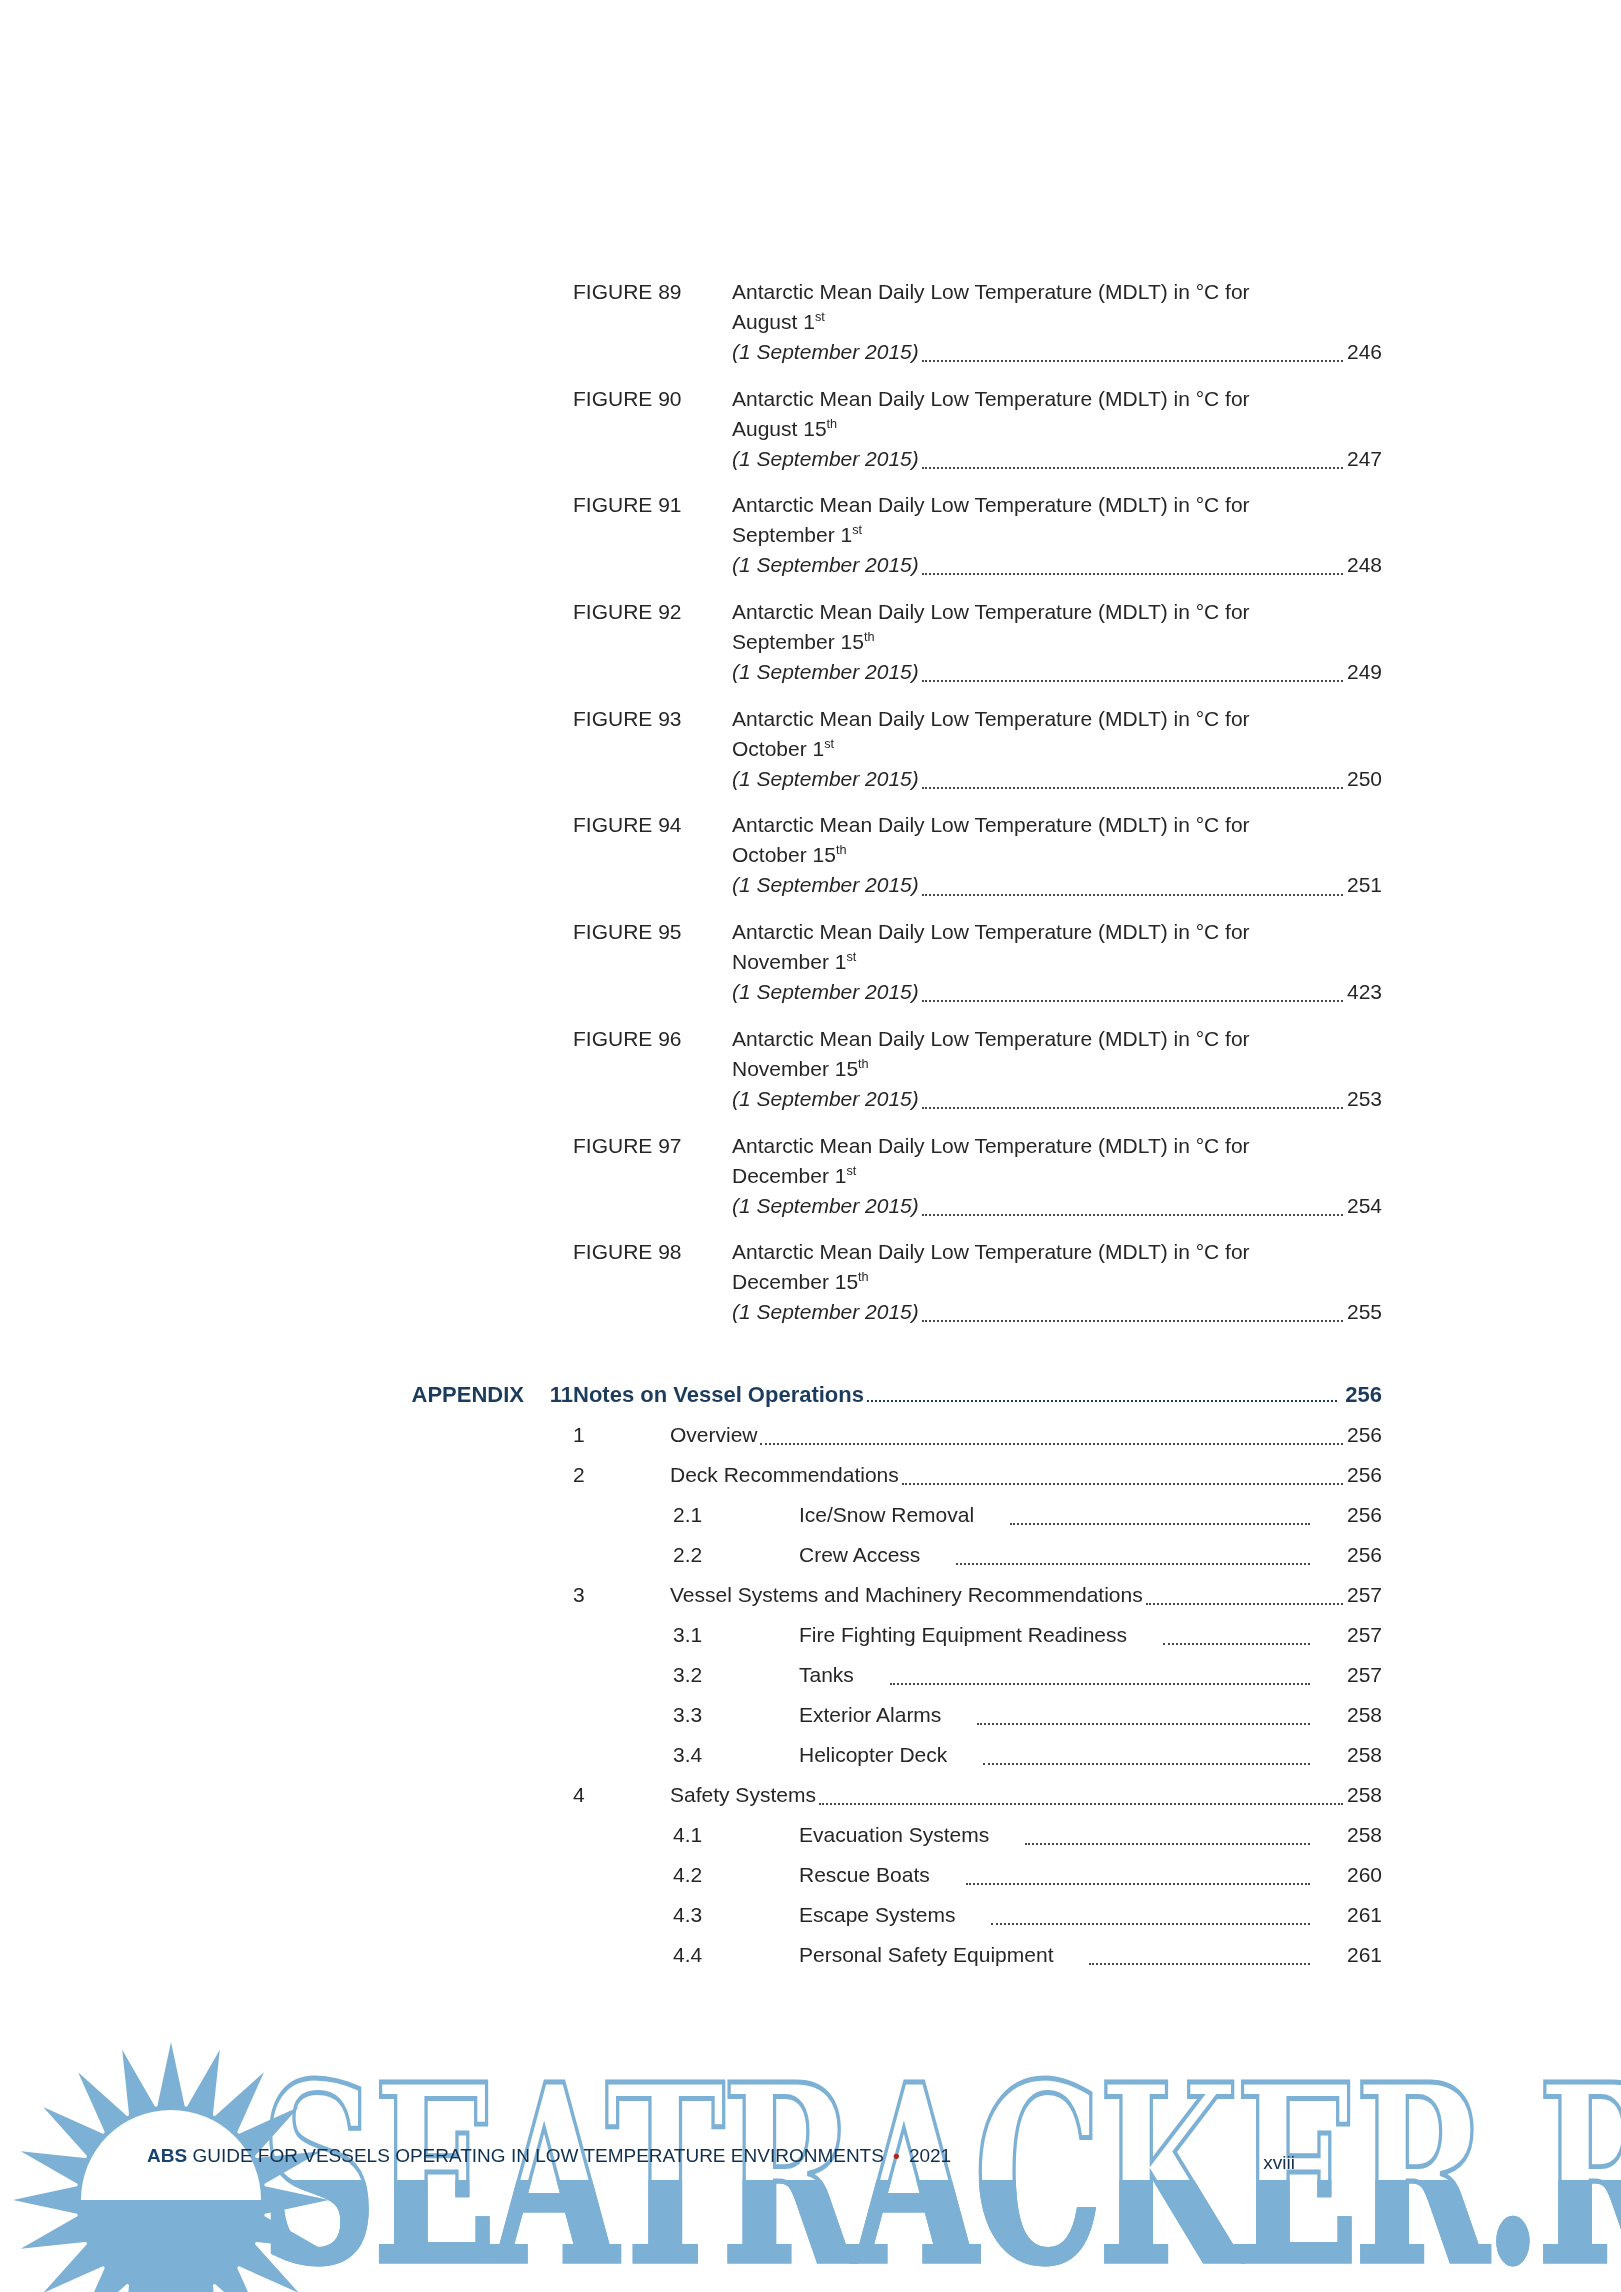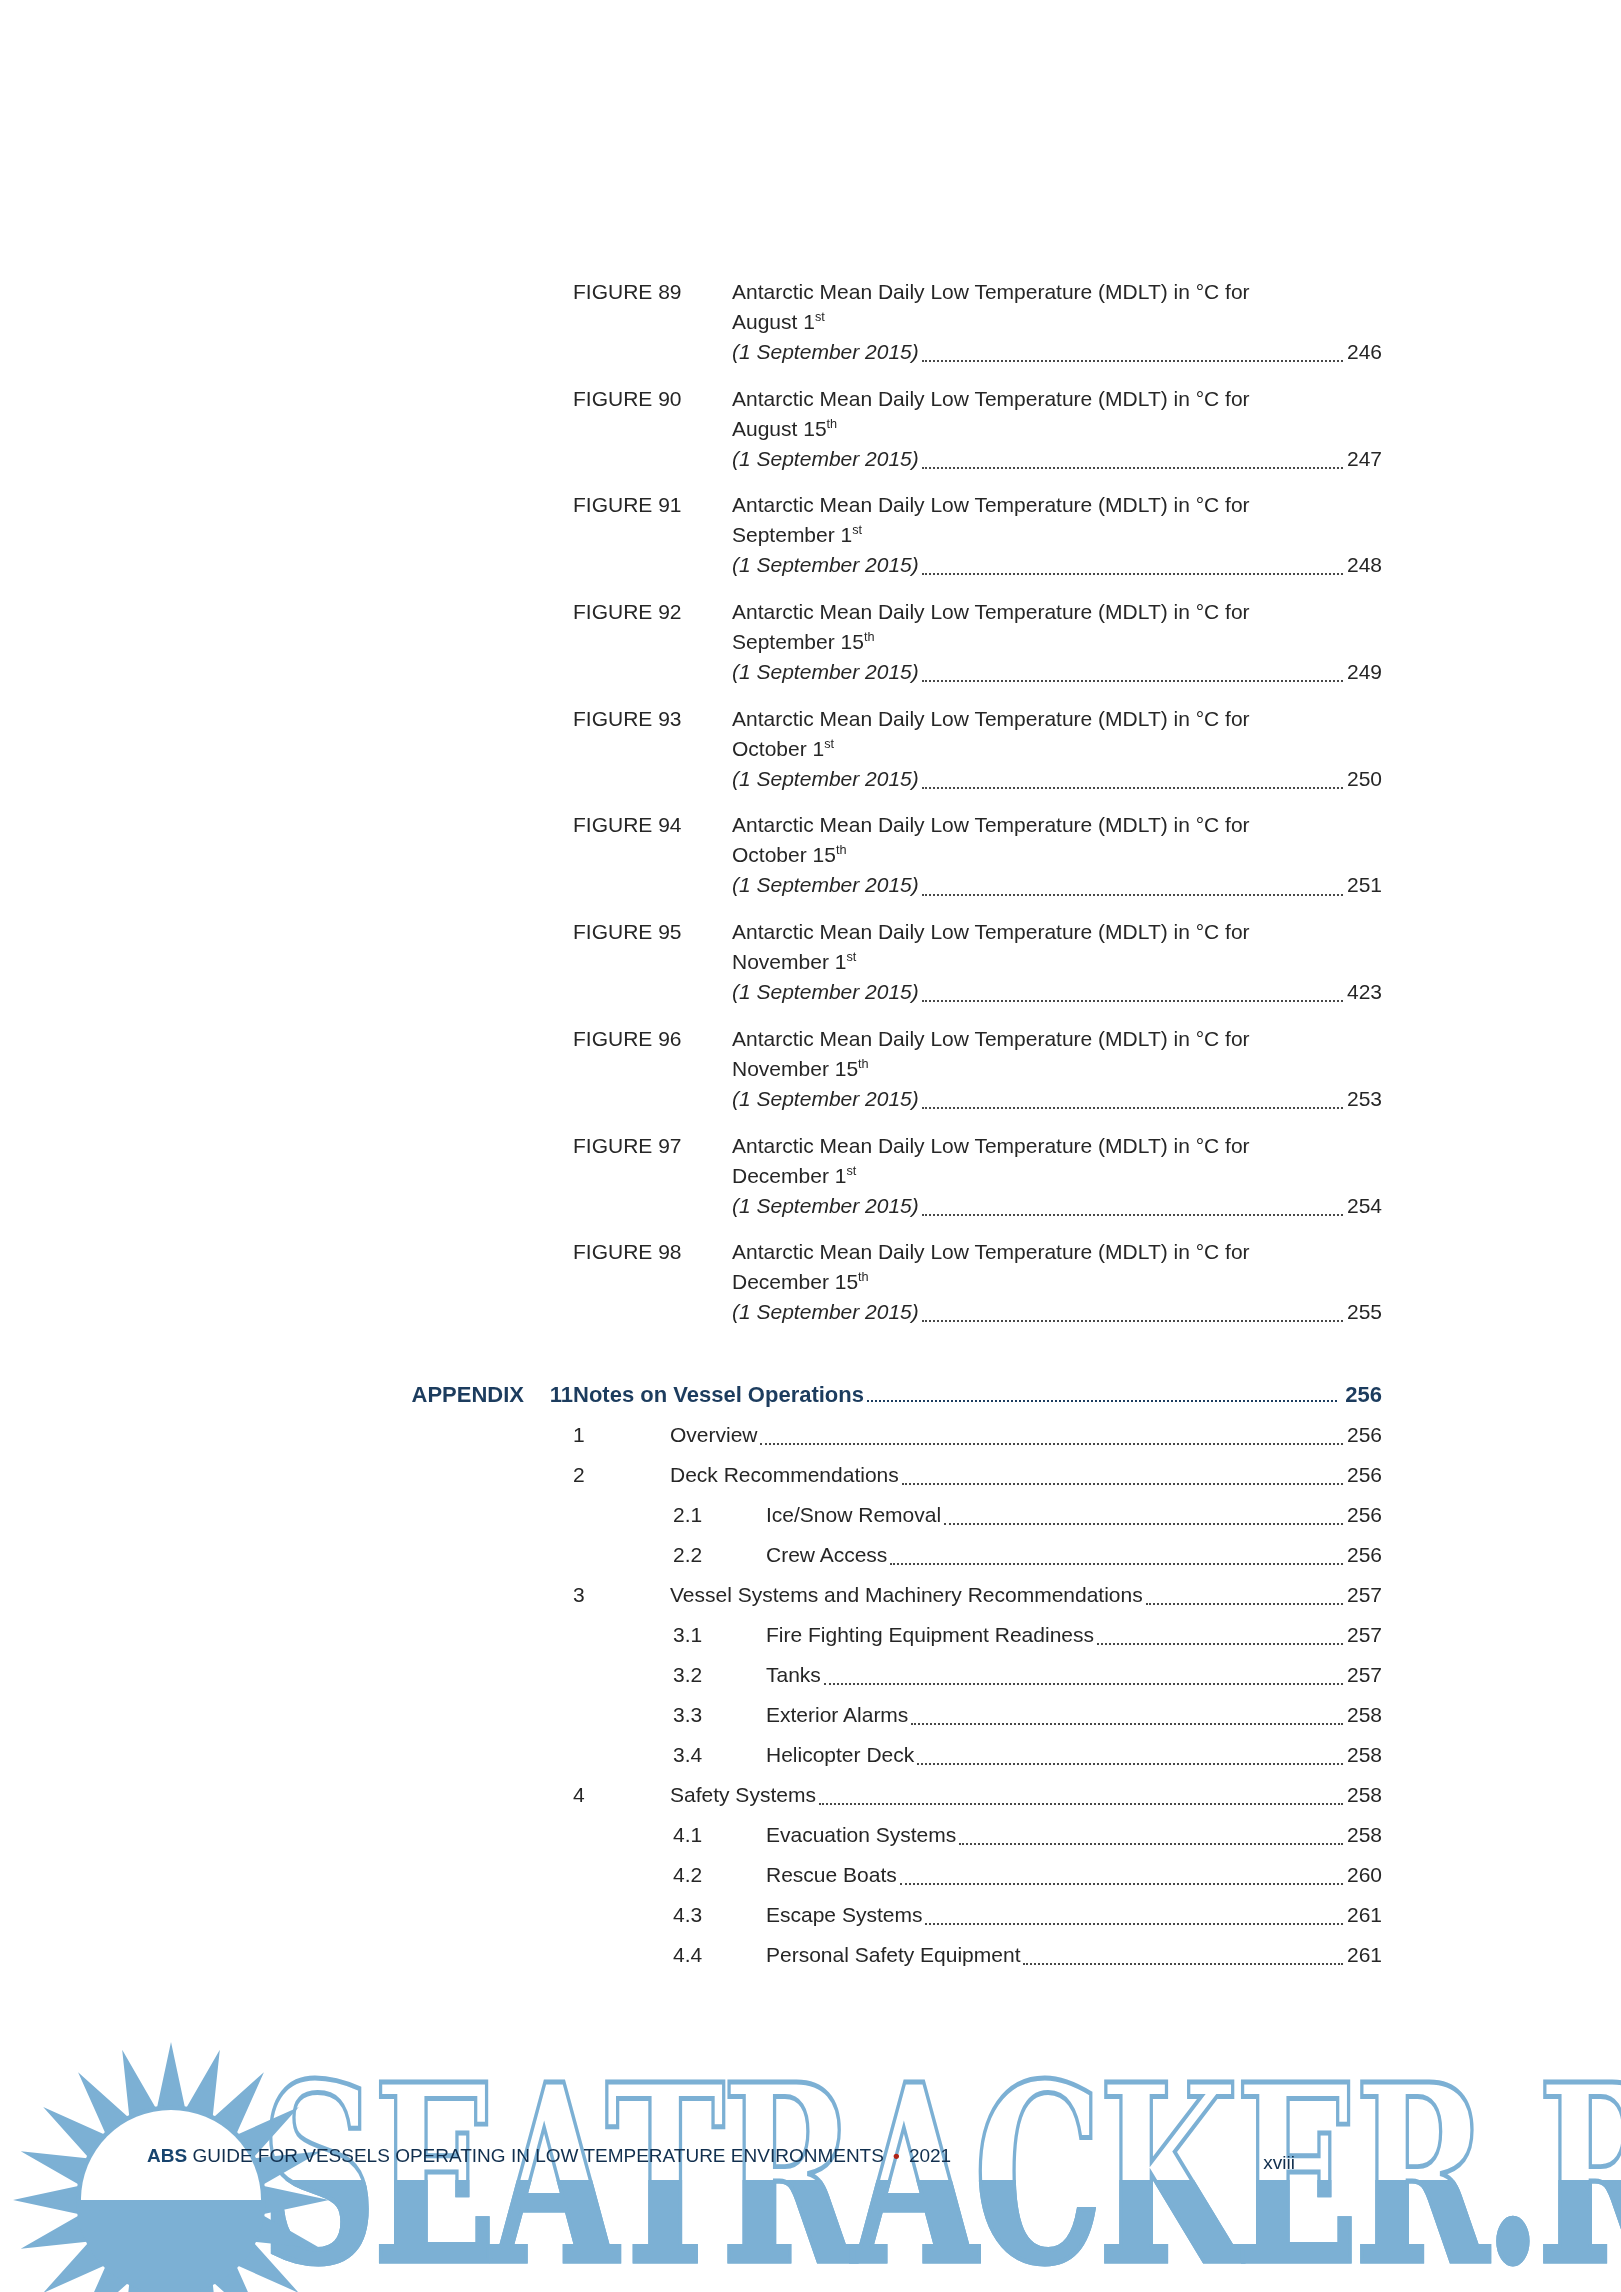--- a/index.html
+++ b/index.html
@@ -53,21 +53,21 @@
   }
   .apx-items{margin-top:5.9px;}
   .apx-row{
     display:flex;
     font-size:21px;
     line-height:40px;
   }
   .apx-row .leader::after{bottom:9.8px;}
   .lvl1{padding-left:232px;}
   .lvl1 .num{width:97px;flex:0 0 97px;}
-  .lvl2{padding-left:332px;}
+  .lvl2{padding-left:332px;gap:33px;}
   .lvl2 .num{width:93px;flex:0 0 93px;}
   
   .wm-text{
     position:absolute;
     left:260px;top:2053px;
     font-family:"DejaVu Serif", serif;
     font-weight:bold;
     font-size:245px;
     line-height:245px;
     letter-spacing:-5.9px;

